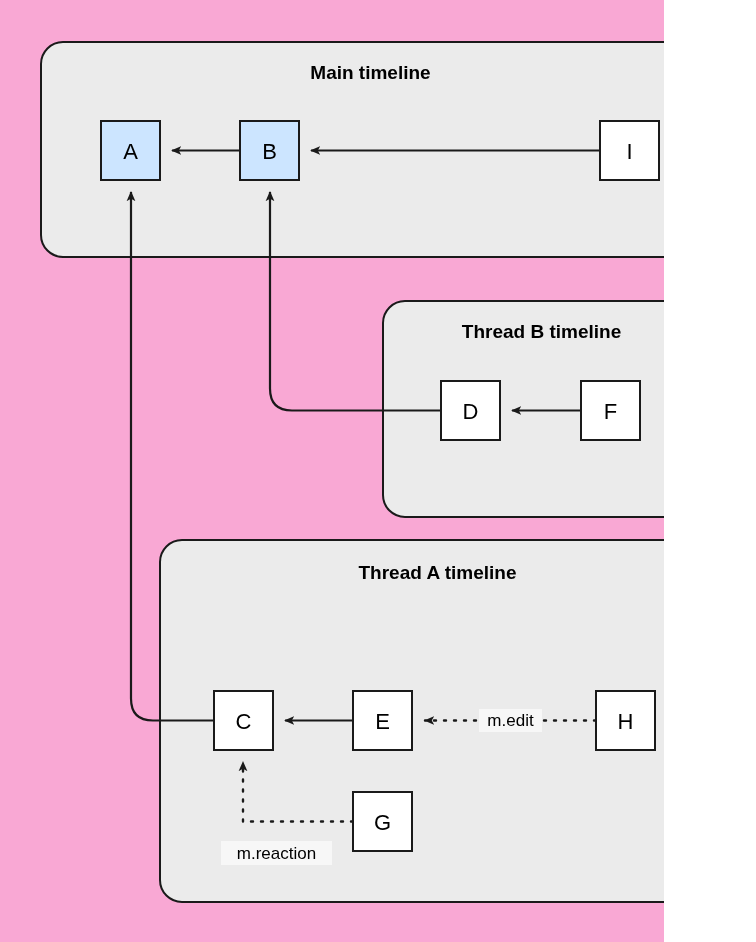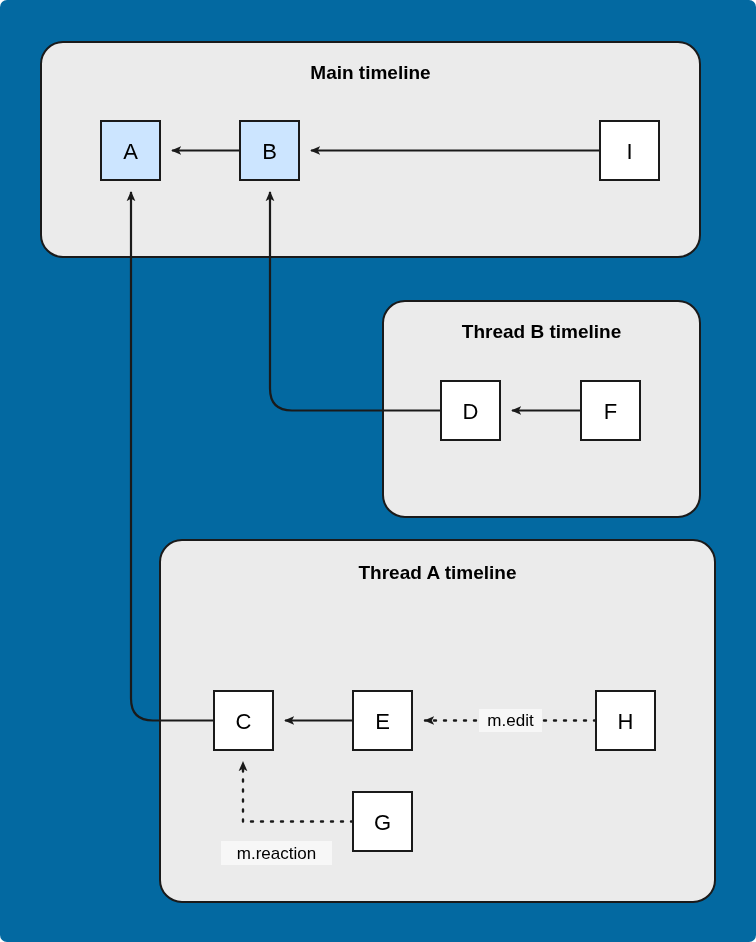--- a/index.html
+++ b/index.html
@@ -5,25 +5,24 @@
   html, body {
     margin: 0;
     padding: 0;
     background: #ffffff;
   }
   body {
     font-family: "Liberation Sans", sans-serif;
   }
   #canvas {
     position: relative;
-    width: 756px;
+    width: 664px;
     height: 942px;
-    background: #0369a1;
+    background: #f9a8d4;
     overflow: hidden;
-    border-radius: 7px;
   }
   #diagram-svg {
     position: absolute;
     left: 0;
     top: 0;
     width: 756px;
     height: 942px;
   }
   .group-title {
     font-family: "Liberation Sans", sans-serif;

